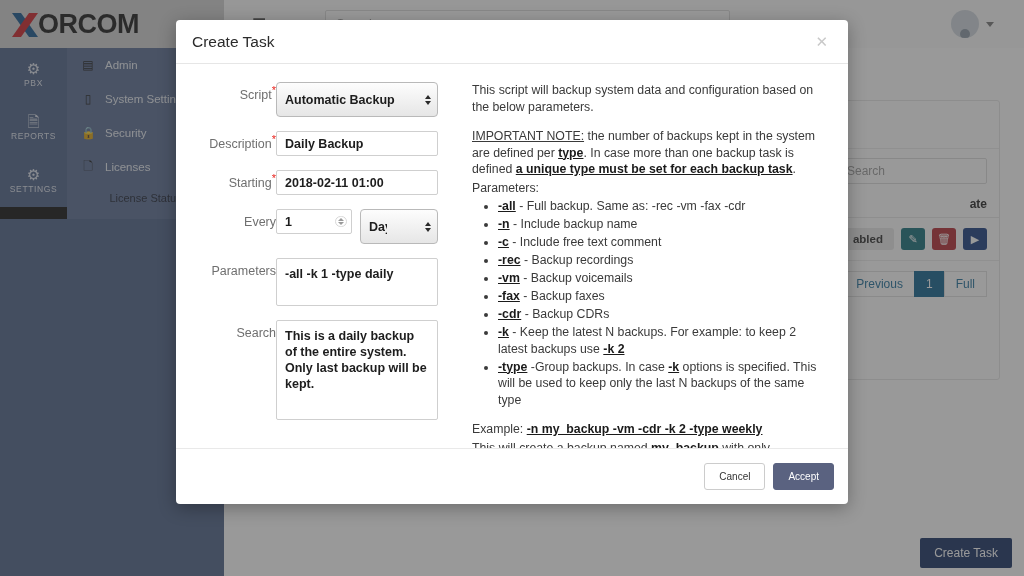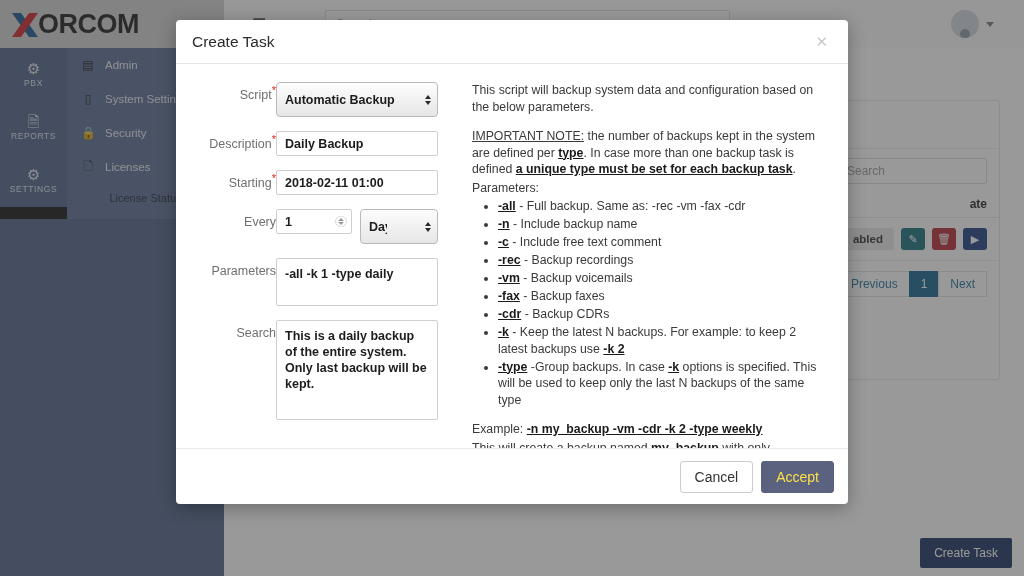--- a/index.html
+++ b/index.html
@@ -181,25 +181,25 @@
   .docs-col ul { margin: 0 0 13px 0; padding-left: 26px; }
   .docs-col li { margin-bottom: 1.5px; }
   .docs-col b { color: #1a1a1a; text-decoration: underline; }
   .u { text-decoration: underline; }
 
   .modal-foot {
     height: 56px; flex: none; border-top: 1px solid #e9e9e9;
     display: flex; align-items: center; justify-content: flex-end; gap: 8px; padding: 0 14px;
   }
   .btn {
-    font-size: 14px; padding: 7px 14px; border-radius: 3px; cursor: pointer;
+    font-size: 10px; padding: 7px 14px; border-radius: 3px; cursor: pointer;
     font-family: "Liberation Sans", sans-serif;
   }
   .btn-cancel { background: #fff; border: 1px solid #ccc; color: #333; }
-  .btn-accept { background: #5a6280; border: 1px solid #5a6280; color: #fde047; }
+  .btn-accept { background: #5a6280; border: 1px solid #5a6280; color: #ffffff; }
 </style>
 </head>
 <body>
 
 <div id="app">
 
   <div class="bg-layer">
 
     <div class="logo-bar">
       <span class="logo-x">
@@ -276,21 +276,21 @@
         <div class="tbl-head">ate</div>
         <div class="tbl-row">
           <span class="badge">abled</span>
           <span class="act-btn" style="background:#16707a">✎</span>
           <span class="act-btn" style="background:#b52a34">🗑</span>
           <span class="act-btn" style="background:#1b3d80">▶</span>
         </div>
         <div class="pager">
           <span class="pg">Previous</span>
           <span class="pg cur">1</span>
-          <span class="pg">Next</span>
+          <span class="pg">Full</span>
         </div>
       </div>
       <button class="create-task-btn">Create Task</button>
     </div>
   </div>
 
   <div class="dimmer"></div>
 
   <div class="modal">
 

